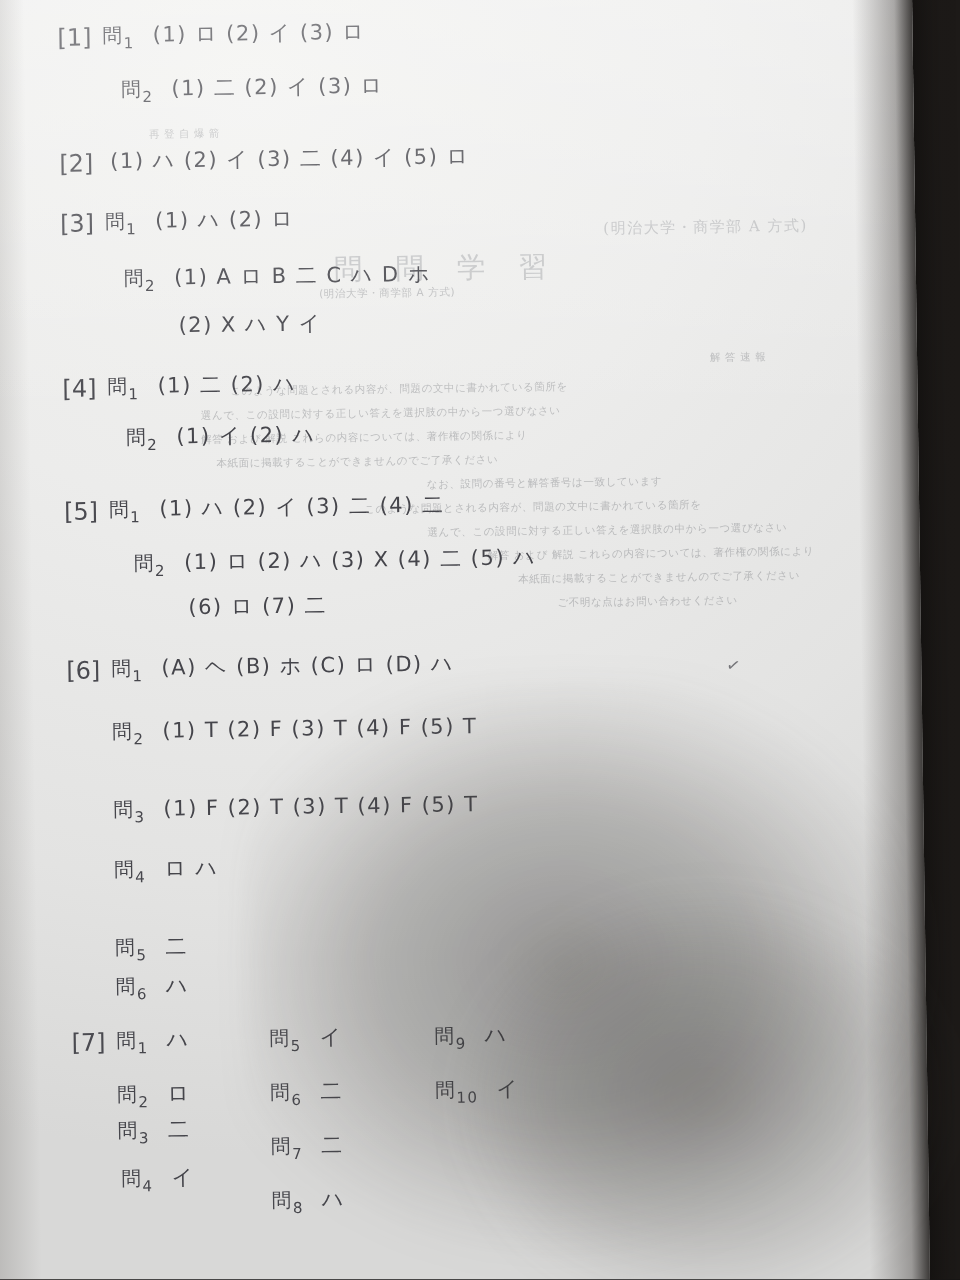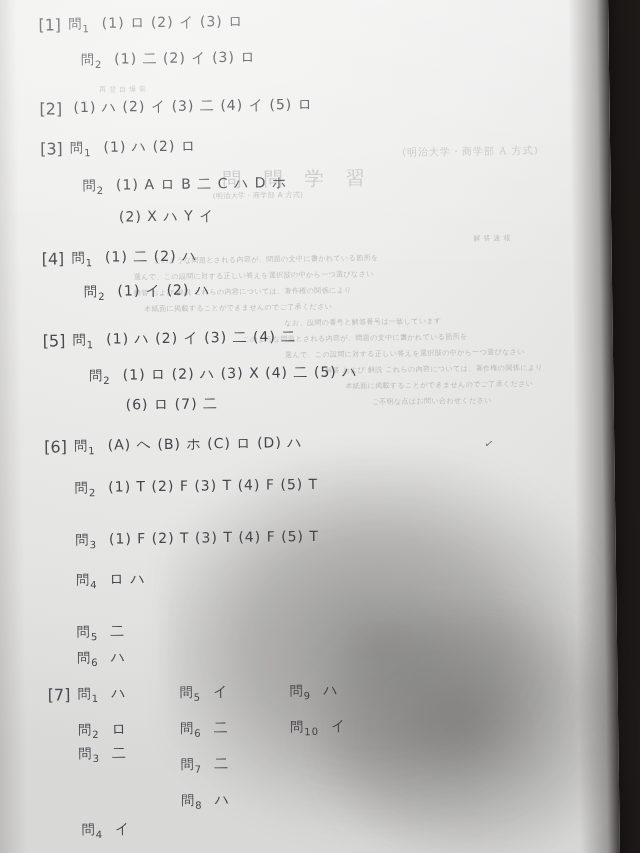--- a/index.html
+++ b/index.html
@@ -254,21 +254,21 @@
         <span class="ans" style="margin-left:6px">ハ</span>
       </div>
       <div class="line" style="left:88px; top:732px;">
         <span class="mon">問</span><span class="sub">2</span>
         <span class="ans" style="margin-left:6px">ロ</span>
       </div>
       <div class="line" style="left:88px; top:728px;margin-top:28px;">
         <span class="mon">問</span><span class="sub">3</span>
         <span class="ans" style="margin-left:6px">二</span>
       </div>
-      <div class="line" style="left:90px; top:832px;">
+      <div class="line" style="left:90px; top:788px;">
         <span class="mon">問</span><span class="sub">4</span>
         <span class="ans" style="margin-left:6px">イ</span>
       </div>
 
       <div class="line" style="left:190px; top:696px;">
         <span class="mon">問</span><span class="sub">5</span>
         <span class="ans" style="margin-left:6px">イ</span>
       </div>
       <div class="line" style="left:190px; top:732px;">
         <span class="mon">問</span><span class="sub">6</span>

